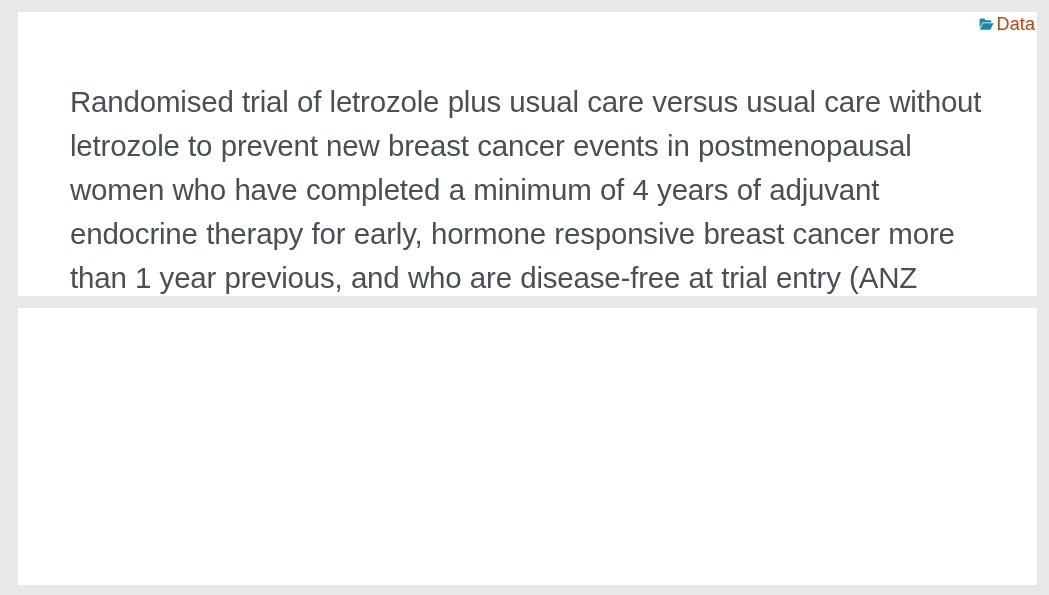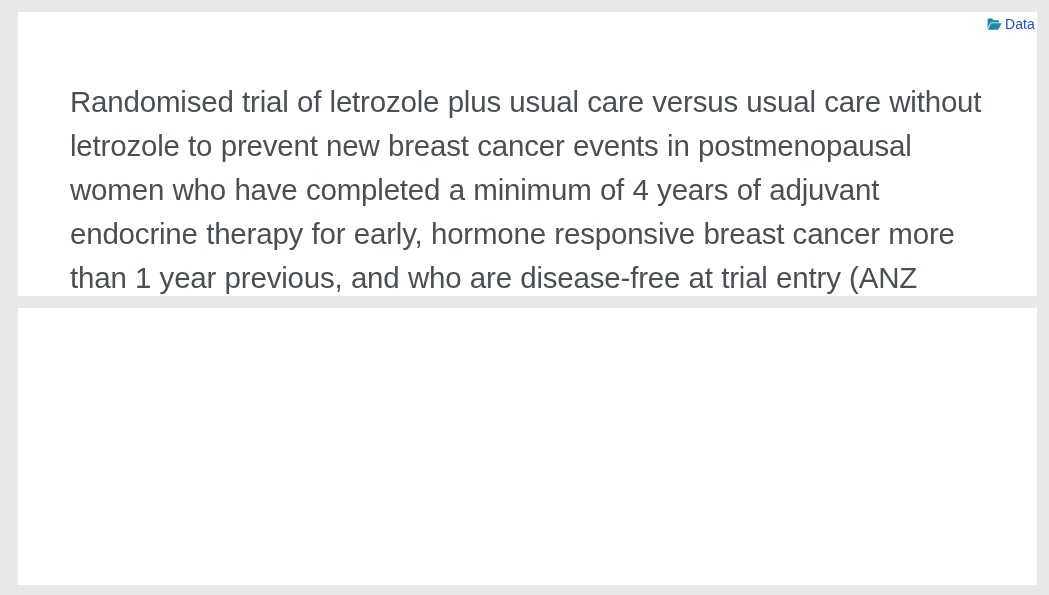--- a/index.html
+++ b/index.html
@@ -32,22 +32,22 @@
     z-index: 5;
   }
   .top-label .folder-icon {
     display: inline-block;
     width: 15px;
     height: 13px;
     line-height: 0;
   }
   .top-label .folder-icon svg { display: block; }
   .top-label .label-text {
-    font-size: 14px;
-    color: #1d4ed8;
+    font-size: 18px;
+    color: #c2410c;
     line-height: 16px;
     letter-spacing: 0.1px;
   }
 
   
   .card {
     position: absolute;
     background: #ffffff;
     left: 18px;
     width: 1019px;

